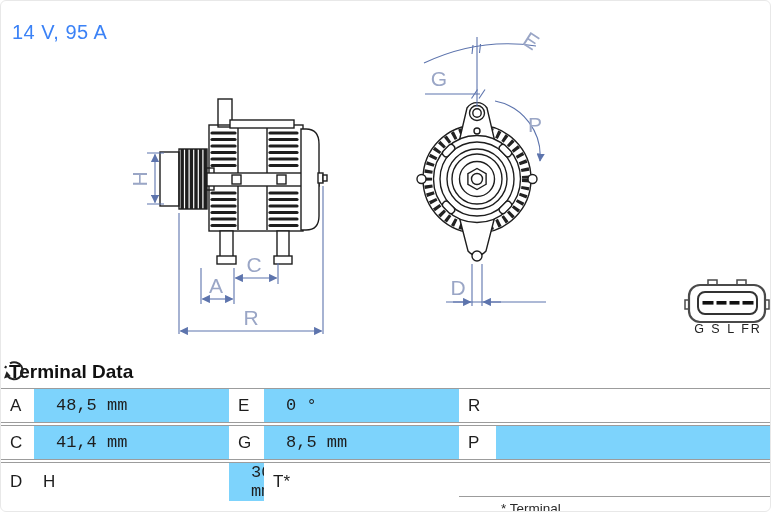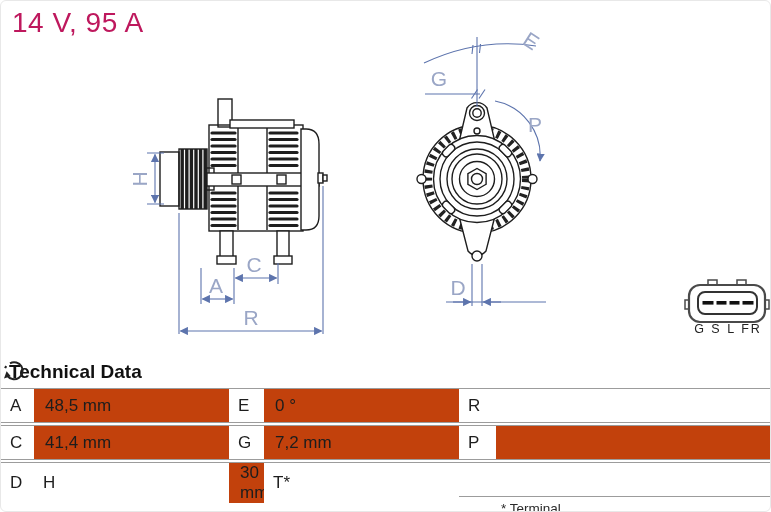--- a/index.html
+++ b/index.html
@@ -2,21 +2,21 @@
 <html><head>
 <meta charset="utf-8">
 <style>
   html,body { margin:0; padding:0; background:#fff; }
   .stage {
     position:relative; width:771px; height:512px; background:#fff;
     font-family:"Liberation Sans", sans-serif; overflow:hidden;
     border:1px solid #e8e8e8; border-radius:6px; box-sizing:border-box;
   }
   .rating {
-    position:absolute; left:11px; top:6px; font-size:28px; color:#be185d;
+    position:absolute; left:11px; top:20px; font-size:20px; color:#3b82f6;
     letter-spacing:0.5px;
   }
   svg { position:absolute; left:0; top:0; }
   .blk { stroke:#1e1e1e; fill:none; stroke-width:1.4; }
   .blkf { fill:#1e1e1e; stroke:none; }
   .wht { fill:#ffffff; stroke:#1e1e1e; stroke-width:1.4; }
   .dim { stroke:#5d74ad; stroke-width:1.1; fill:none; }
   .dimtext {
     fill:#9aa6c6; font-size:21px; font-family:"Liberation Sans", sans-serif;
   }
@@ -28,21 +28,21 @@
   .tech h2 {
     margin:2px 0 5px 8px; font-size:19px; color:#111; font-weight:bold;
   }
   .trow {
     display:grid; grid-template-columns:33px 195px 35px 195px 37px 1fr;
     height:33px; margin-bottom:2px;
     border-top:1px solid #9c9c9c; border-bottom:1px solid #9c9c9c;
     font-size:17px; color:#1d1d1d;
   }
   .lbl { display:flex; align-items:center; padding-left:9px; background:#fff; }
-  .val { display:flex; align-items:center; padding-left:11px; background:#c2410c; }
+  .val { display:flex; align-items:center; padding-left:22px; background:#7dd3fc;font-family:Liberation Mono, monospace; }
   .footnote { margin:4px 0 0 500px; font-size:13.5px; color:#2a2a2a; }
 </style>
 </head>
 <body>
 
 <div class="stage">
 
   <div class="rating">14 V, 95 A</div>
 
   <svg width="771" height="358" viewBox="0 0 771 358">
@@ -226,35 +226,35 @@
         <rect x="701.5" y="300" width="11" height="3.6" fill="#111"></rect>
         <rect x="715.5" y="300" width="10" height="3.6" fill="#111"></rect>
         <rect x="728.5" y="300" width="10" height="3.6" fill="#111"></rect>
         <rect x="741.5" y="300" width="11" height="3.6" fill="#111"></rect>
       </g>
       <text class="pinstext" x="727" y="332" text-anchor="middle">G S L FR</text>
     </g>
   </svg>
 
   <div class="tech">
-    <h2>Technical Data</h2>
+    <h2>Terminal Data</h2>
 
     <div class="trow">
       <div class="lbl">A</div>
       <div class="val">48,5 mm</div>
       <div class="lbl">E</div>
       <div class="val">0 °</div>
       <div class="lbl">R</div>
     </div>
 
     <div class="trow">
       <div class="lbl">C</div>
       <div class="val">41,4 mm</div>
       <div class="lbl">G</div>
-      <div class="val">7,2 mm</div>
+      <div class="val">8,5 mm</div>
       <div class="lbl">P</div>
       <div class="val">
         <svg width="28" height="24" viewBox="0 0 28 24">
           <path d="M 9,4.3 A 8.5,8.5 0 1 1 6.2,16.6" fill="none" stroke="#222" stroke-width="2"></path>
           <path d="M 4.1,9.2 A 8.5,8.5 0 0 1 7.2,5.4" fill="none" stroke="#222" stroke-width="2" stroke-dasharray="2.4 2.6"></path>
           <polygon points="3,19.5 9.8,17.2 5.6,12.2" fill="#222"></polygon>
         </svg>
       </div>
     </div>
 

